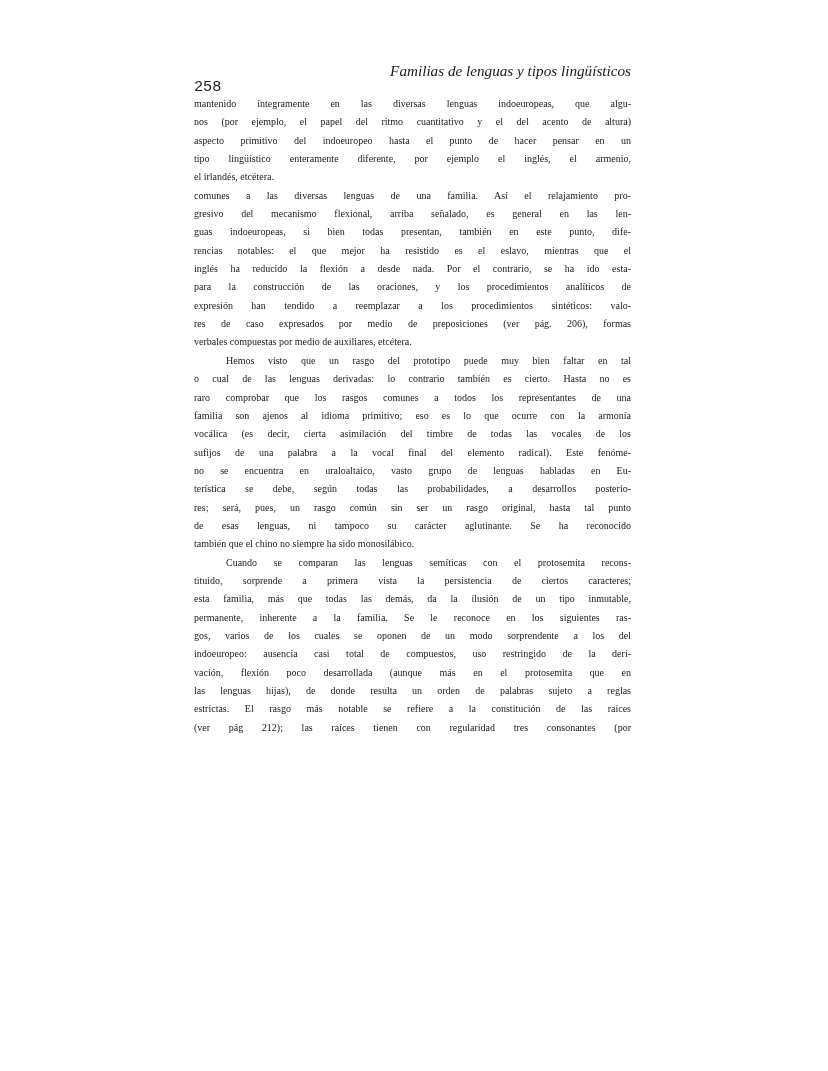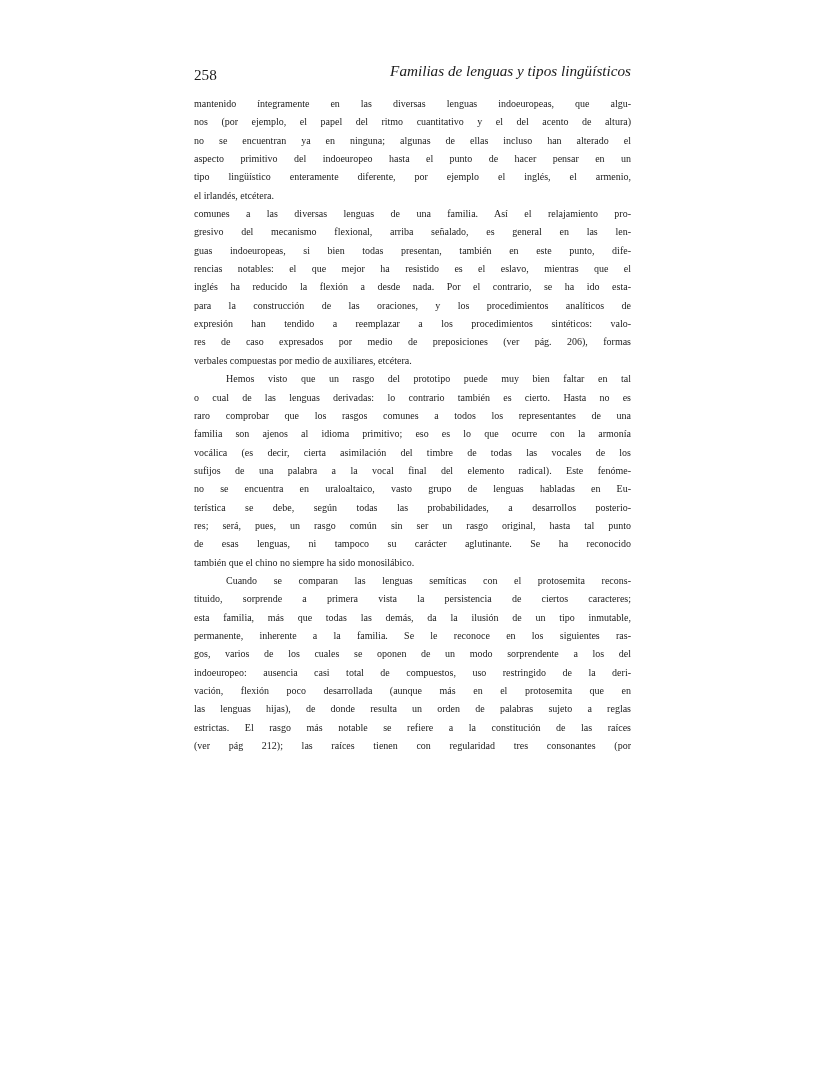--- a/index.html
+++ b/index.html
@@ -1,39 +1,38 @@
 <!DOCTYPE html>
 <html><head>
 <meta charset="utf-8">
 <style>
   html, body { margin:0; padding:0; background:#ffffff; }
   body { width:828px; height:1071px; position:relative; overflow:hidden; }
   .page { position:absolute; left:194px; top:0; width:437px; font-family:"Liberation Serif","DejaVu Serif",serif; color:#1a1a1a; }
   .header { position:absolute; top:62px; left:0; width:437px; height:20px; font-size:15.2px; }
-  .header .num { position:absolute; left:0; top:4px; }
+  .header .num { position:absolute; left:0; top:16px;font-family:Liberation Mono, monospace; }
   .header .title { position:absolute; right:0; top:0; font-style:italic;text-align:center; }
   .body { position:absolute; top:95px; left:0; width:437px; }
   .line { display:block; height:18.35px; line-height:18.35px; font-size:10px; white-space:nowrap; text-align:justify; text-align-last:justify; }
   .line.last { text-align-last:left; }
   .line.indent { padding-left:32px; }
 </style>
 </head>
 <body>
 
 <div class="page">
   <div class="header">
     <span class="num">258</span>
     <span class="title">Familias de lenguas y tipos lingüísticos</span>
   </div>
 
   <div class="body">
     <div>
       <span class="line">mantenido íntegramente en las diversas lenguas indoeuropeas, que algu-</span>
       <span class="line">nos (por ejemplo, el papel del ritmo cuantitativo y el del acento de altura)</span>
-      <span class="line">no se encuentran ya en ninguna; algunas de ellas incluso han alterado el</span>
       <span class="line">aspecto primitivo del indoeuropeo hasta el punto de hacer pensar en un</span>
       <span class="line">tipo lingüístico enteramente diferente, por ejemplo el inglés, el armenio,</span>
       <span class="line last">el irlandés, etcétera.</span>
     </div>
     <div>
       <span class="line">comunes a las diversas lenguas de una familia. Así el relajamiento pro-</span>
       <span class="line">gresivo del mecanismo flexional, arriba señalado, es general en las len-</span>
       <span class="line">guas indoeuropeas, si bien todas presentan, también en este punto, dife-</span>
       <span class="line">rencias notables: el que mejor ha resistido es el eslavo, mientras que el</span>
       <span class="line">inglés ha reducido la flexión a desde nada. Por el contrario, se ha ido esta-</span>

